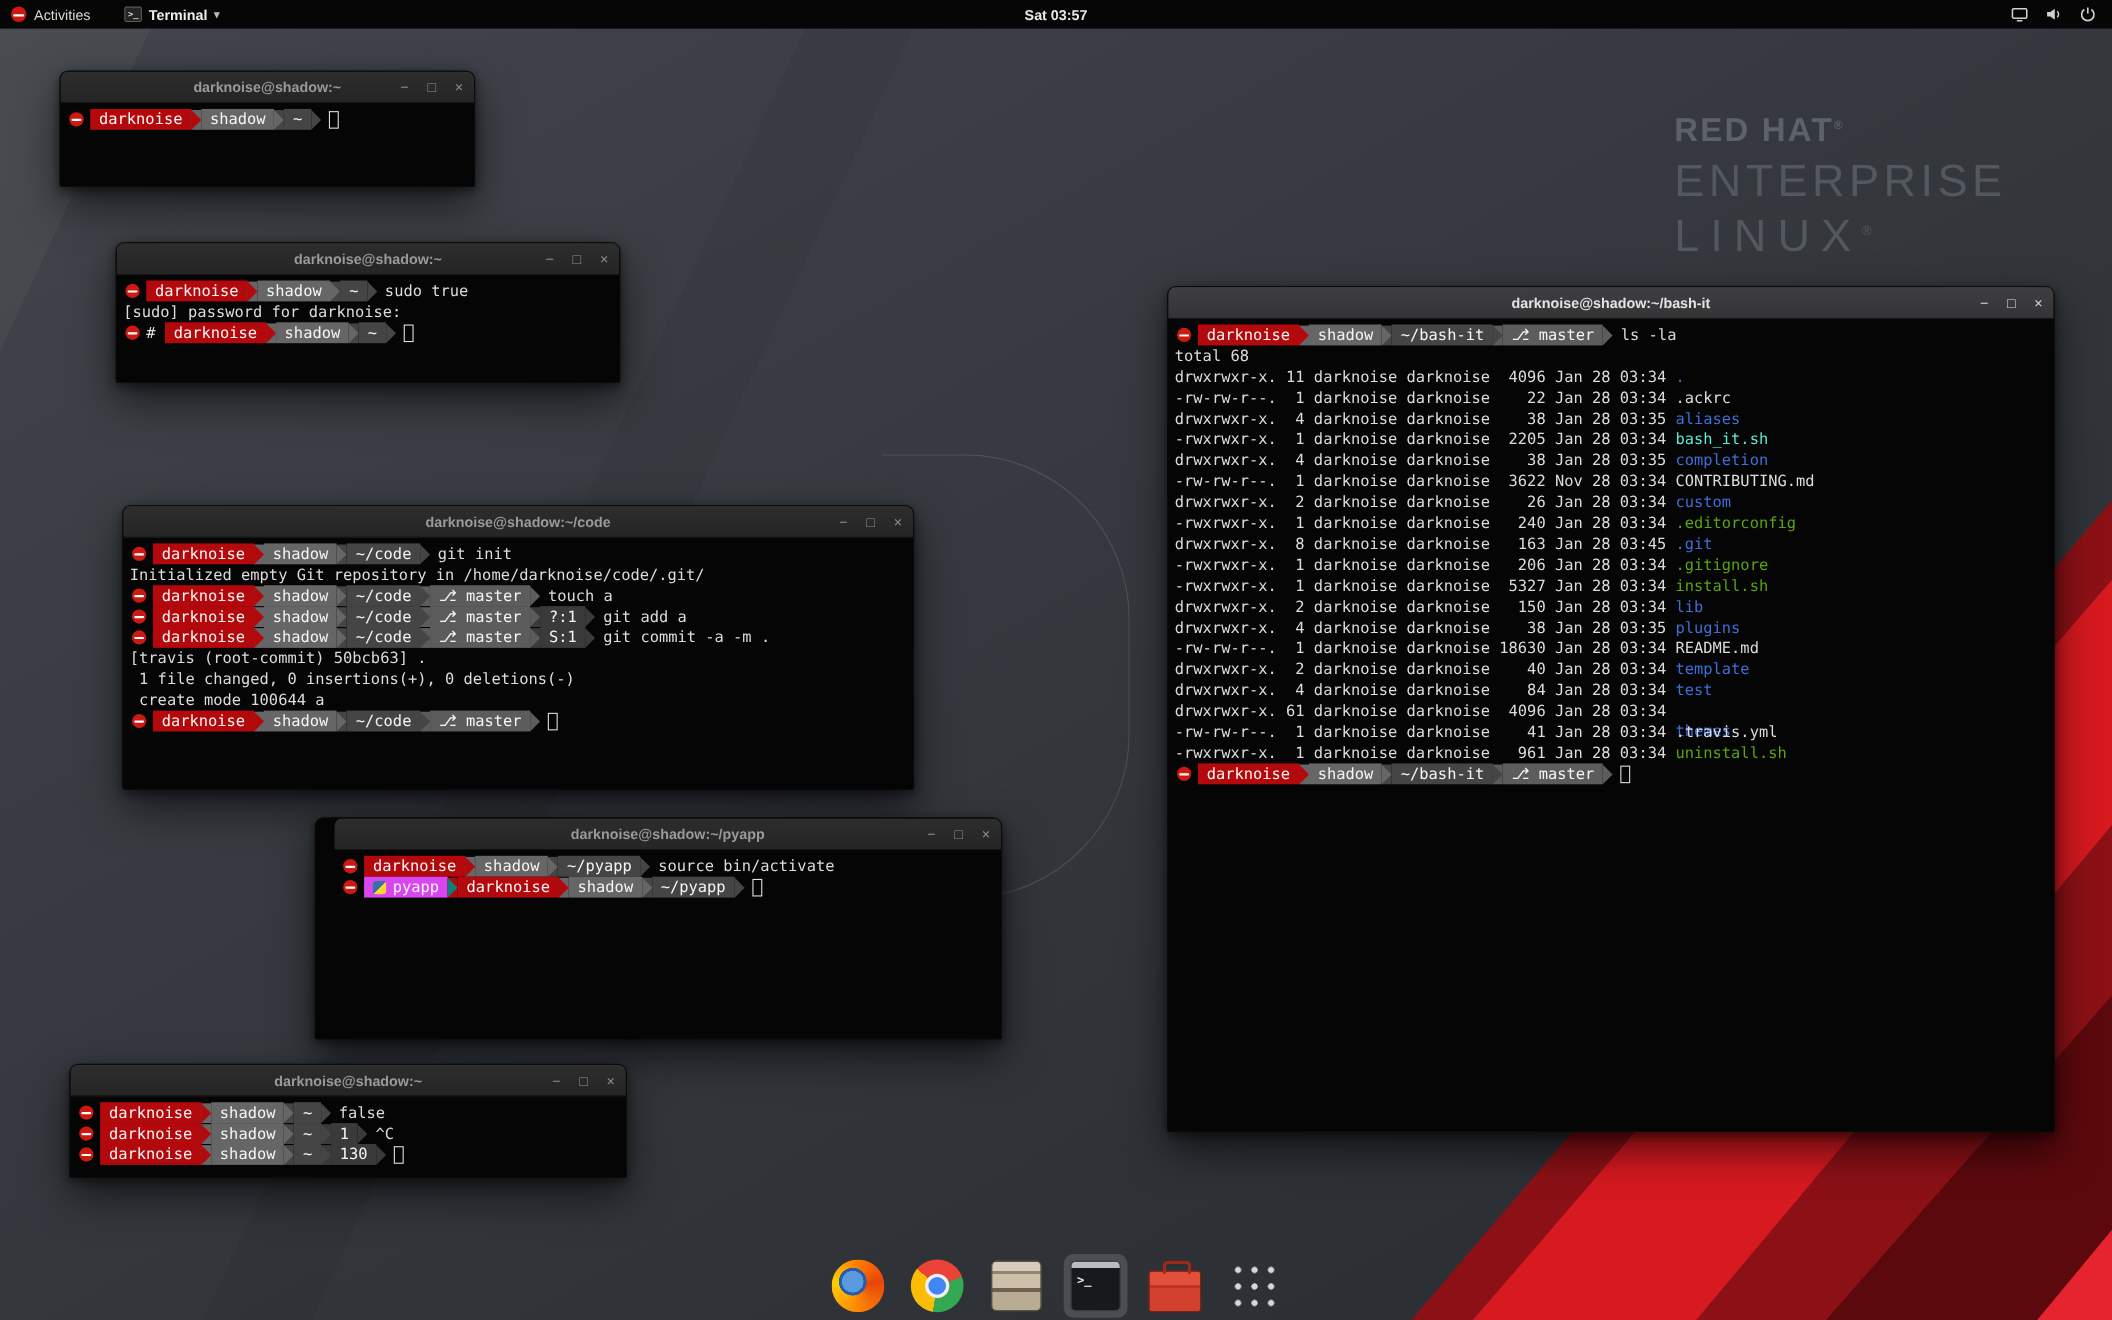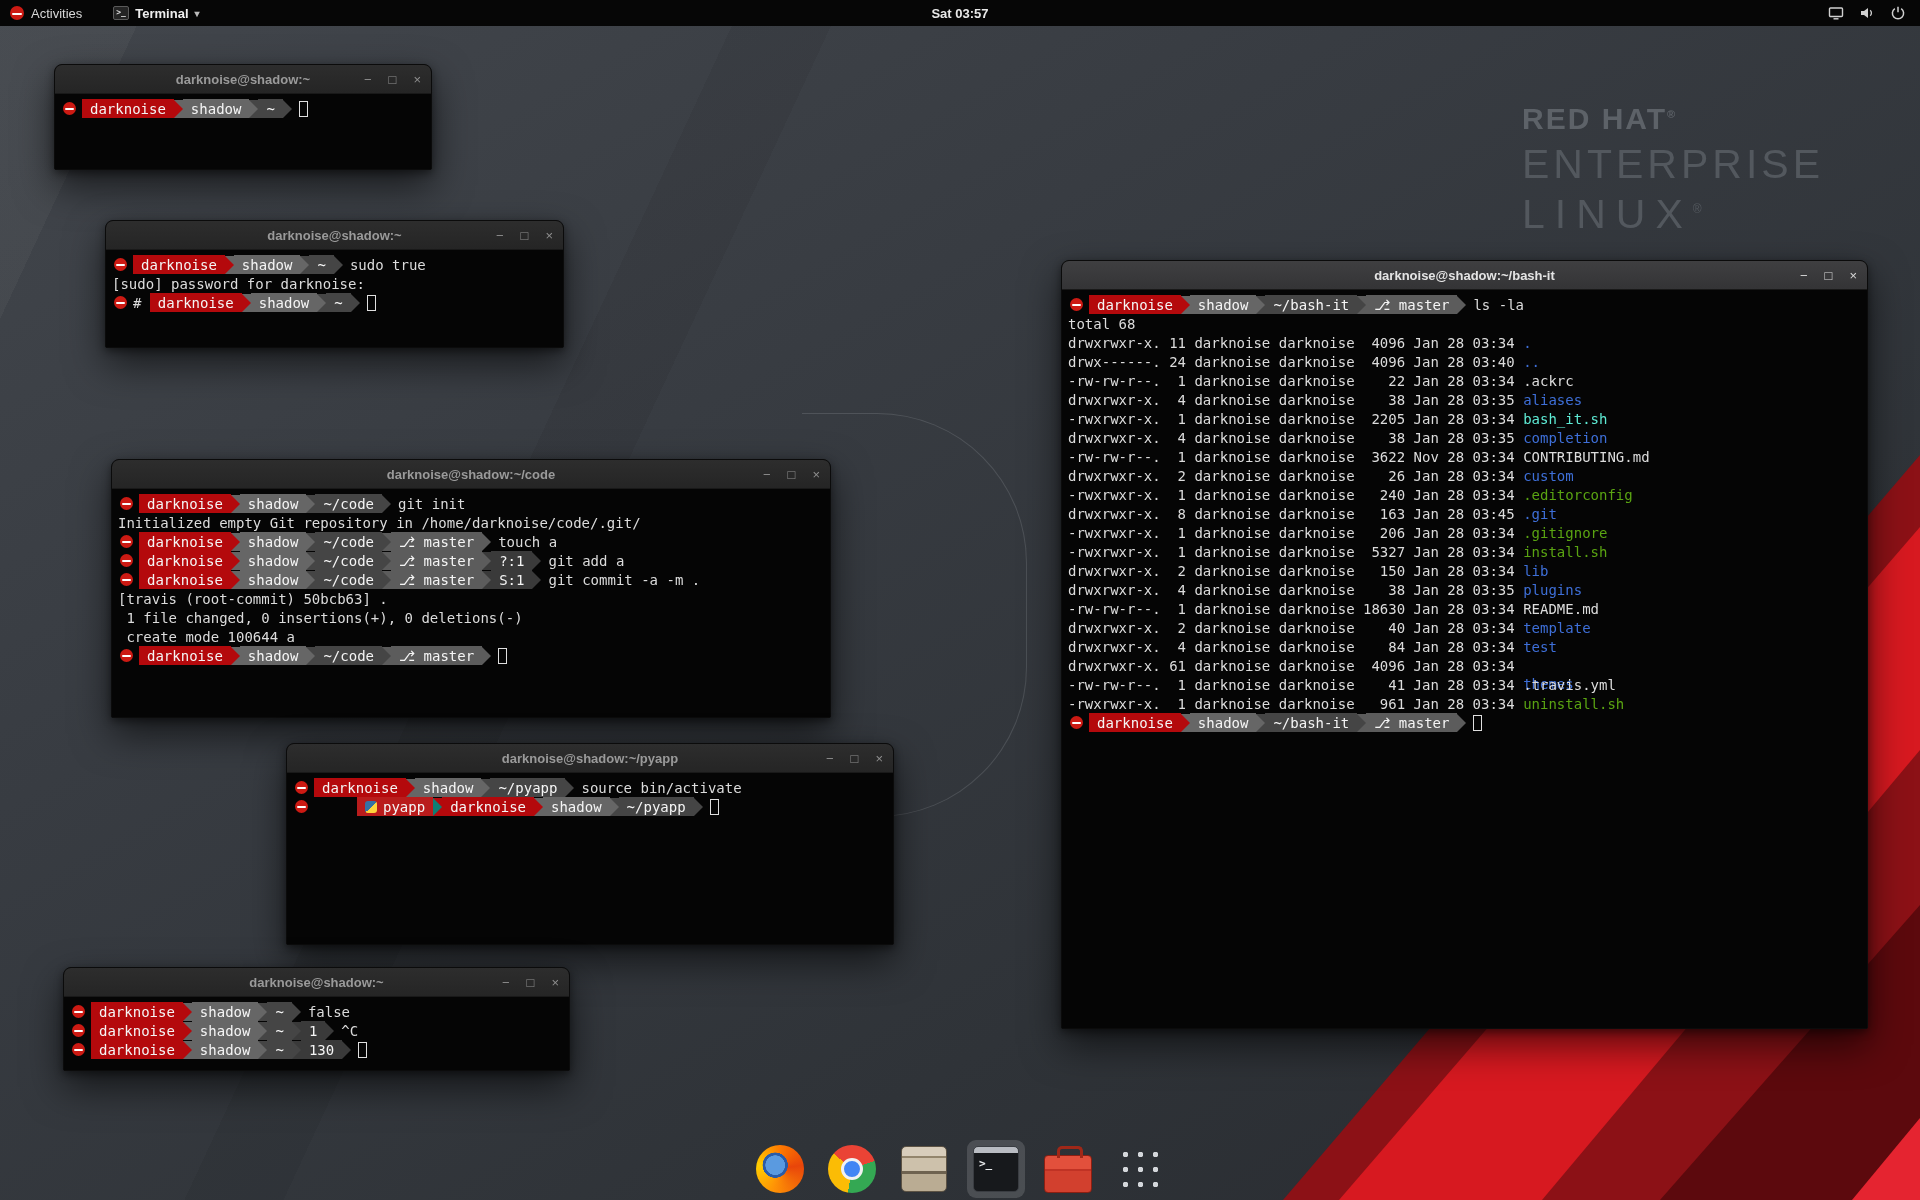--- a/index.html
+++ b/index.html
@@ -329,21 +329,21 @@
           </span>
           <span class="arrow" style="border-left-color: rgb(69, 69, 69); background: rgb(92, 92, 92);"></span>
           <span class="seg" style="background: rgb(92, 92, 92);">
             <span>⎇ master</span>
           </span>
           <span class="arrow" style="border-left-color: rgb(92, 92, 92);"></span>
           <span class="cursor"></span>
         </div>
       </div>
   </div>
-    <div class="window" style="left: 286px; top: 743px; width: 606px; height: 200px;">
+    <div class="window" style="left: 286px; top: 743px; width: 606px; height: 200px; padding-left: 17px;">
     <div class="titlebar">
       <span class="title">darknoise@shadow:~/pyapp</span>
       <span class="controls">
         <span class="ctl">−</span>
         <span class="ctl">□</span>
         <span class="ctl">×</span>
       </span>
     </div>
     <div class="tbody">
         <div class="tline">
@@ -357,21 +357,21 @@
           </span>
           <span class="arrow" style="border-left-color: rgb(102, 102, 102); background: rgb(69, 69, 69);"></span>
           <span class="seg" style="background: rgb(69, 69, 69);">
             <span>~/pyapp</span>
           </span>
           <span class="arrow" style="border-left-color: rgb(69, 69, 69);"></span>
           <span class="plain">source bin/activate</span>
         </div>
         <div class="tline">
           <span class="rh"></span>
-          <span class="seg" style="background: #b91c1c; margin-left: 43px;">
+          <span class="seg" style="background: #d946ef;">
             <span class="pyico"></span>
             <span>pyapp</span>
           </span>
           <span class="arrow" style="border-left-color: rgb(14, 127, 116); background: rgb(180, 9, 12);"></span>
           <span class="seg" style="background: rgb(180, 9, 12);">
             <span>darknoise</span>
           </span>
           <span class="arrow" style="border-left-color: rgb(180, 9, 12); background: rgb(102, 102, 102);"></span>
           <span class="seg" style="background: rgb(102, 102, 102);">
             <span>shadow</span>
@@ -484,24 +484,20 @@
           <span class="plain">ls -la</span>
         </div>
         <div class="tline">
           <span class="plain">total 68</span>
         </div>
         <div class="tline">
           <span class="plain">drwxrwxr-x. 11 darknoise darknoise  4096 Jan 28 03:34 </span>
           <span class="plain" style="color: rgb(62, 111, 216);">.</span>
         </div>
         <div class="tline">
-          <span class="plain">drwx------. 24 darknoise darknoise  4096 Jan 28 03:40 </span>
-          <span class="plain" style="color: rgb(62, 111, 216);">..</span>
-        </div>
-        <div class="tline">
           <span class="plain">-rw-rw-r--.  1 darknoise darknoise    22 Jan 28 03:34 </span>
           <span class="plain" style="color: rgb(220, 220, 220);">.ackrc</span>
         </div>
         <div class="tline">
           <span class="plain">drwxrwxr-x.  4 darknoise darknoise    38 Jan 28 03:35 </span>
           <span class="plain" style="color: rgb(62, 111, 216);">aliases</span>
         </div>
         <div class="tline">
           <span class="plain">-rwxrwxr-x.  1 darknoise darknoise  2205 Jan 28 03:34 </span>
           <span class="plain" style="color: #5eead4;">bash_it.sh</span>

